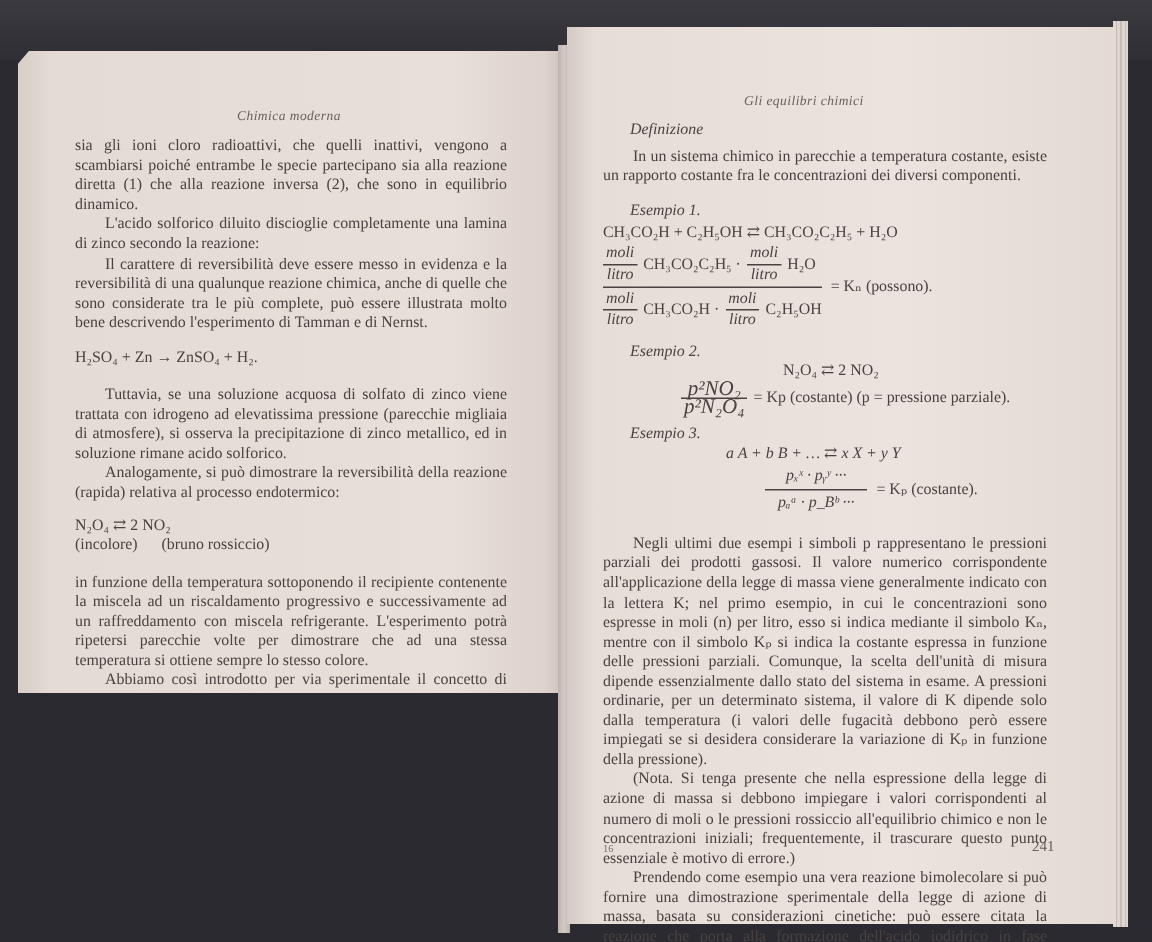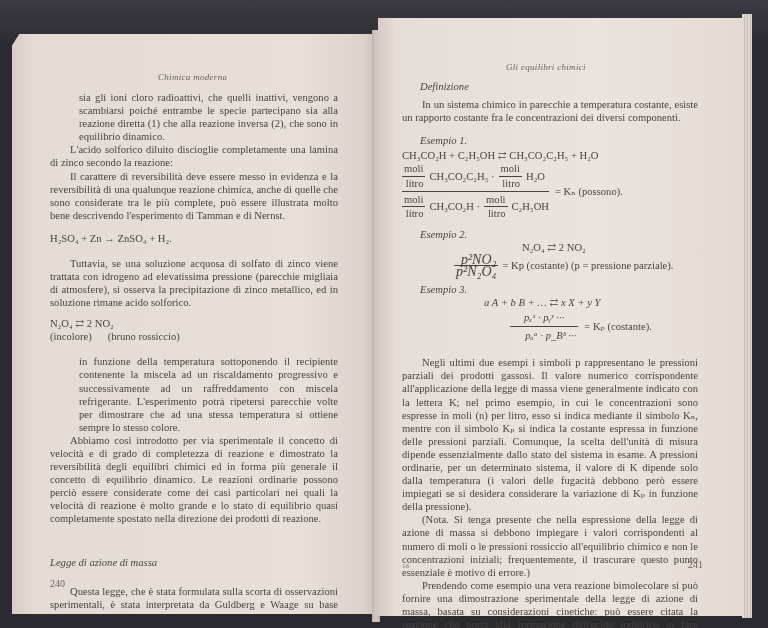--- a/index.html
+++ b/index.html
@@ -8,76 +8,77 @@
     background:#2a2a30;
     font-family:"Liberation Serif","DejaVu Serif",serif;
     color:#4a4240;
   }
   .bg-top { position:absolute; left:0; top:0; width:768px; height:40px; background:linear-gradient(#3a3a40,#2e2e34); }
   .page {
     position:absolute; background:#e6dcd6;
     box-sizing:border-box;
   }
   .page.left {
-    left:12px; top:34px; width:362px; height:580px;
+    left:12px; top:34px; width:362px; height:428px;
     background:linear-gradient(90deg,#d8cdc7 0%,#e4dbd5 6%,#e8dfd9 80%,#ddd2cc 97%,#cfc3bd 100%);
     clip-path:polygon(2% 0,100% 0,100% 100%,0 100%,0 2%);
   }
   .page.right {
     left:378px; top:18px; width:366px; height:598px;
     background:linear-gradient(90deg,#d5cac4 0%,#e6ddd7 5%,#ebe3dd 60%,#e4dad4 100%);
   }
   .stack {
     position:absolute; left:742px; top:14px; width:10px; height:604px;
     background:repeating-linear-gradient(90deg,#e0d6d0 0 2px,#c8bcb6 2px 3px);
   }
   .gutter { position:absolute; left:372px; top:30px; width:8px; height:592px; background:linear-gradient(90deg,#bfb3ad,#d4c9c3,#bdb1ab); }
   .running-head { position:absolute; font-style:italic; font-size:9px; color:#6a605c; letter-spacing:0.3px; }
   .text { position:absolute; font-size:10.6px; line-height:13.1px; text-align:justify; }
   .text p { margin:0; text-indent:20px; }
-  .text p.noindent { text-indent:0;margin-left:29px; }
+  .text p.noindent { text-indent:0; }
   .eq { text-align:left; font-size:10.6px; line-height:13px; }
   .italic { font-style:italic; }
   .heading { font-style:italic; font-size:10.6px; }
   .pagenum { position:absolute; font-size:10px; color:#6a605c; }
   .sig { position:absolute; font-size:7px; color:#7a706c; }
-  .frac { display:inline-block; vertical-align:middle; text-align:right; }
+  .frac { display:inline-block; vertical-align:middle; text-align:center;font-style:italic; }
   .frac > span { display:block; padding:0 2px; }
   .frac > span.num { border-bottom:1px solid #4a4240; }
 </style>
 </head>
 <body>
 
 <div class="bg-top"></div>
 <div class="stack"></div>
 
 <div class="page left">
   <div class="running-head" style="left:146px;top:38px;">Chimica moderna</div>
 
   <div class="text" style="left:38px;top:57px;width:288px;">
     <p class="noindent">sia gli ioni cloro radioattivi, che quelli inattivi, vengono a scambiarsi poiché entrambe le specie partecipano sia alla reazione diretta (1) che alla reazione inversa (2), che sono in equilibrio dinamico.</p>
     <p>L'acido solforico diluito discioglie completamente una lamina di zinco secondo la reazione:</p>
     <p>Il carattere di reversibilità deve essere messo in evidenza e la reversibilità di una qualunque reazione chimica, anche di quelle che sono considerate tra le più complete, può essere illustrata molto bene descrivendo l'esperimento di Tamman e di Nernst.</p>
     <div class="eq" style="margin:10px 0 12px;">H₂SO₄ + Zn → ZnSO₄ + H₂.</div>
     <p>Tuttavia, se una soluzione acquosa di solfato di zinco viene trattata con idrogeno ad elevatissima pressione (parecchie migliaia di atmosfere), si osserva la precipitazione di zinco metallico, ed in soluzione rimane acido solforico.</p>
+    <p>Analogamente, si può dimostrare la reversibilità della reazione (rapida) relativa al processo endotermico:</p>
     <div class="eq" style="margin-top:8px;">N₂O₄ ⇄ 2 NO₂</div>
     <div class="eq" style="margin-bottom:12px;white-space:pre;">(incolore)      (bruno rossiccio)</div>
     <p class="noindent">in funzione della temperatura sottoponendo il recipiente contenente la miscela ad un riscaldamento progressivo e successivamente ad un raffreddamento con miscela refrigerante. L'esperimento potrà ripetersi parecchie volte per dimostrare che ad una stessa temperatura si ottiene sempre lo stesso colore.</p>
     <p>Abbiamo così introdotto per via sperimentale il concetto di velocità e di grado di completezza di reazione e dimostrato la reversibilità degli equilibri chimici ed in forma più generale il concetto di equilibrio dinamico. Le reazioni ordinarie possono perciò essere considerate come dei casi particolari nei quali la velocità di reazione è molto grande e lo stato di equilibrio quasi completamente spostato nella direzione dei prodotti di reazione.</p>
     <div class="heading" style="margin:30px 0 16px;">Legge di azione di massa</div>
     <p>Questa legge, che è stata formulata sulla scorta di osservazioni sperimentali, è stata interpretata da Guldberg e Waage su base cinetica, prima di ricevere una rigorosa trattazione per via termodinamica. Quando agli studenti delle scuole secondarie viene presentata per la prima volta questa legge, sarebbe opportuno che venisse seguito l'ordine cronologico, e venisse riservata ad un livello superiore di insegnamento qualunque considerazione basata su variazioni di energia libera (v. c. VIII).</p>
   </div>
 
   <div class="pagenum" style="left:38px;top:544px;text-align:center;">240</div>
 </div>
 
 <div class="gutter"></div>
 
 <div class="page right">
-  <div class="running-head" style="left:128px;top:44px;">Gli equilibri chimici</div>
+  <div class="running-head" style="left:118px;top:44px;">Gli equilibri chimici</div>
 
   <div class="text" style="left:24px;top:62px;width:296px;">
     <div class="heading" style="text-indent:18px;margin-bottom:5px;">Definizione</div>
     <p>In un sistema chimico in parecchie a temperatura costante, esiste un rapporto costante fra le concentrazioni dei diversi componenti.</p>
 
     <div class="heading" style="text-indent:18px;margin:10px 0 2px;">Esempio 1.</div>
     <div style="">
       <div>CH₃CO₂H + C₂H₅OH ⇄ CH₃CO₂C₂H₅ + H₂O</div>
       <div style="display:flex;align-items:center;">
         <div style="display:inline-block;text-align:center;">

